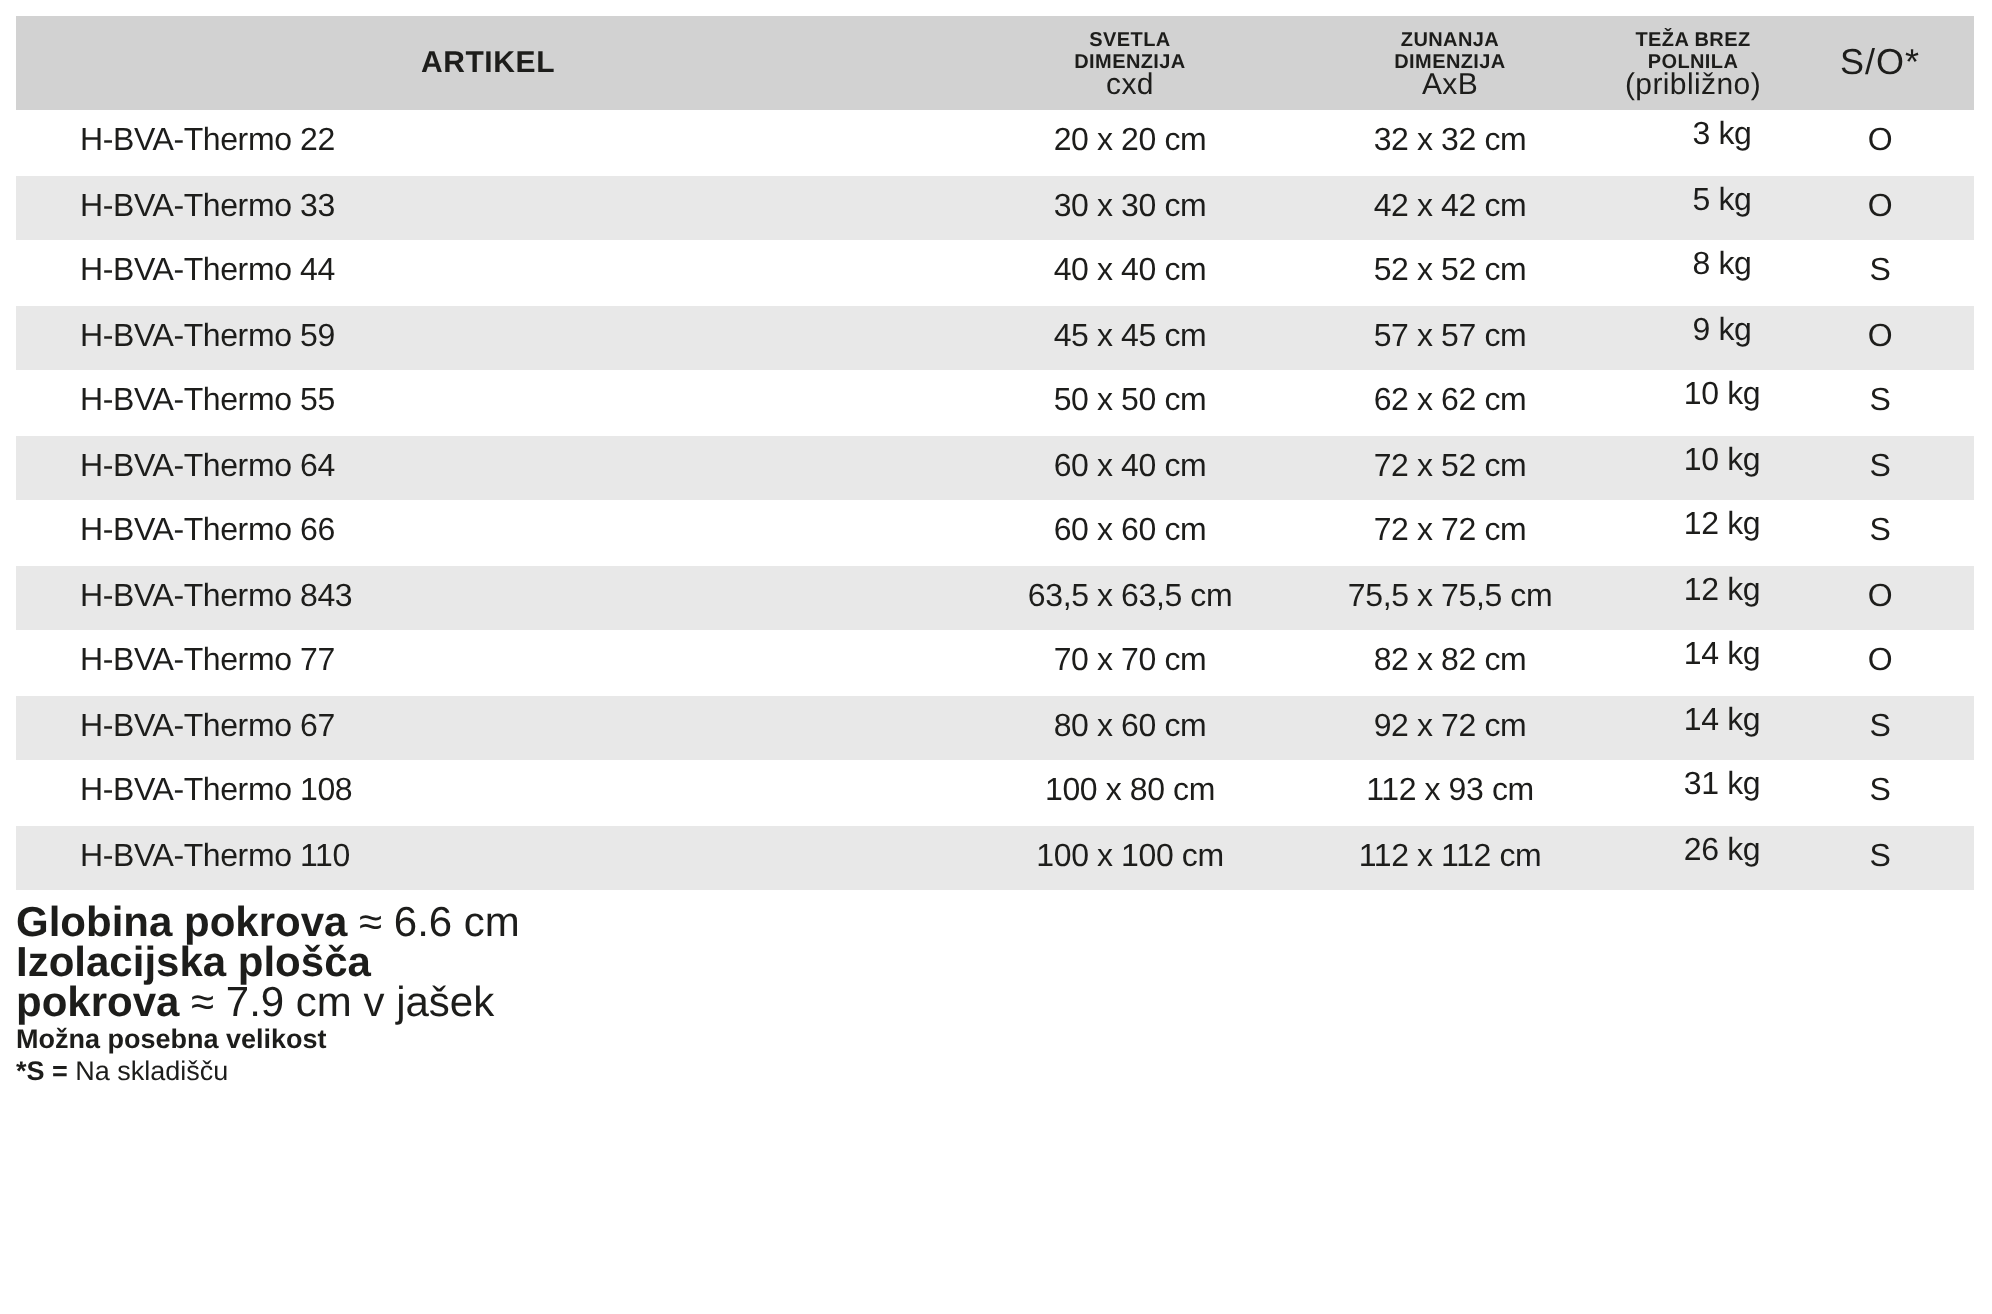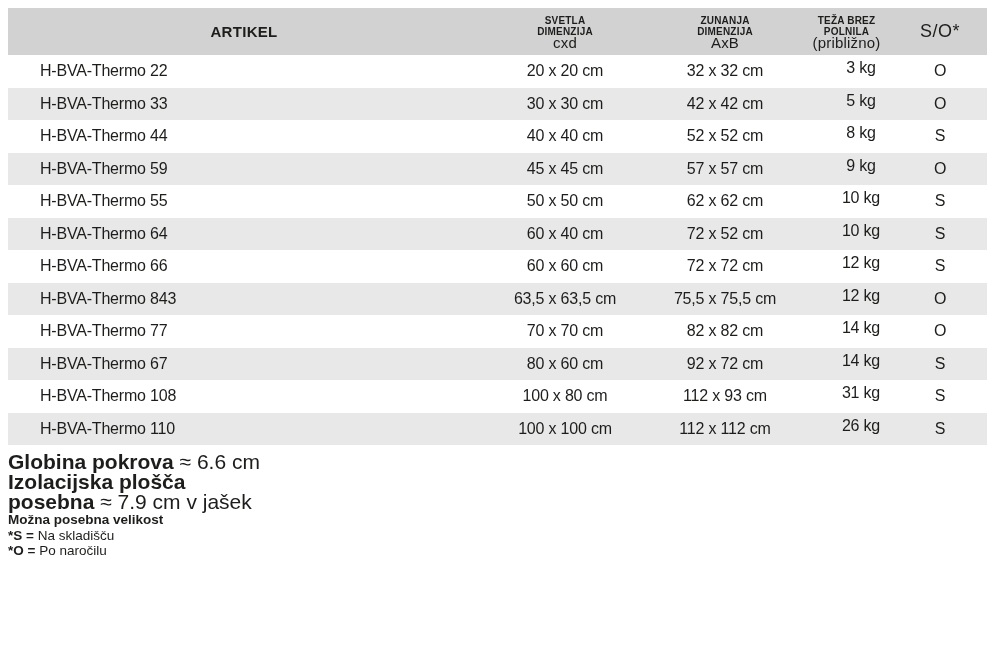--- a/index.html
+++ b/index.html
@@ -210,17 +210,16 @@
         <td class="cell-teza"><span class="lift">26 kg</span></td>
         <td>S</td>
       </tr>
     </tbody>
   </table>
 </div>
 
 <div class="notes">
   <div class="note-big"><span class="note-bold">Globina pokrova</span><span> ≈ 6.6 cm</span></div>
   <div class="note-big"><span class="note-bold">Izolacijska plošča</span><span></span></div>
-  <div class="note-big"><span class="note-bold">posebna</span><span> ≈ 7.9 cm v jašek</span></div>
+  <div class="note-big"><span class="note-bold">pokrova</span><span> ≈ 7.9 cm v jašek</span></div>
   <div class="note-small"><span class="note-bold">Možna posebna velikost</span><span></span></div>
   <div class="note-small"><span class="note-bold">*S =</span><span> Na skladišču</span></div>
-  <div class="note-small"><span class="note-bold">*O =</span><span> Po naročilu</span></div>
 </div>
 
 </body></html>

